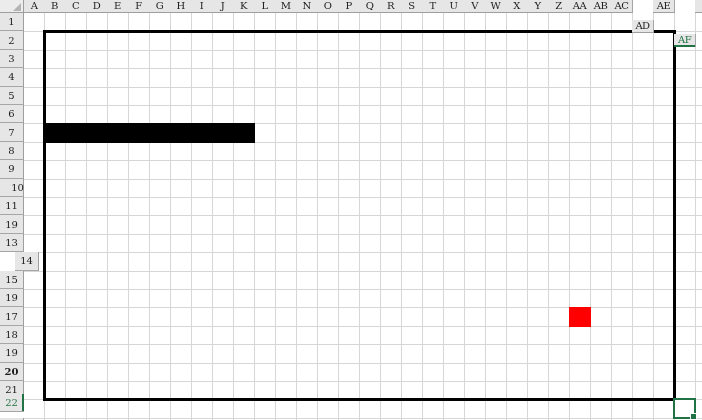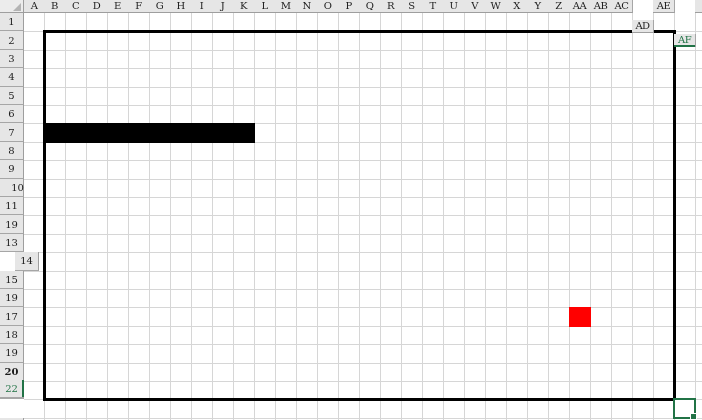--- a/index.html
+++ b/index.html
@@ -94,21 +94,21 @@
       <div class="row-header" style="top: 215.4px; height: 18.4px;">19</div>
       <div class="row-header" style="top: 233.8px; height: 18.4px;">13</div>
       <div class="row-header" style="top: 252.2px; height: 18.4px; margin-left: 15px;">14</div>
       <div class="row-header" style="top: 270.6px; height: 18.4px;">15</div>
       <div class="row-header" style="top: 289px; height: 18.4px;">19</div>
       <div class="row-header" style="top: 307.4px; height: 18.4px;">17</div>
       <div class="row-header" style="top: 325.8px; height: 18.4px;">18</div>
       <div class="row-header" style="top: 344.2px; height: 18.4px;">19</div>
       <div class="row-header" style="top: 362.6px; height: 18.4px; font-weight: bold;">20</div>
       <div class="row-header" style="top: 381px; height: 18.4px;">21</div>
-      <div class="row-header sel" style="top: 380px; height: 18.4px;">22</div>
+      <div class="row-header sel" style="top: 394px; height: 18.4px;">22</div>
       <div class="header-filler" style="left: 0px; top: 417.8px; width: 24px; height: 2.2px; border-right: 1px solid rgb(158, 158, 158);"></div>
     </div>
   <div id="grid-lines">
       <div class="gridline" style="left: 44px; top: 13px; width: 1px; height: 407px;"></div>
       <div class="gridline" style="left: 65px; top: 13px; width: 1px; height: 407px;"></div>
       <div class="gridline" style="left: 86px; top: 13px; width: 1px; height: 407px;"></div>
       <div class="gridline" style="left: 107px; top: 13px; width: 1px; height: 407px;"></div>
       <div class="gridline" style="left: 128px; top: 13px; width: 1px; height: 407px;"></div>
       <div class="gridline" style="left: 149px; top: 13px; width: 1px; height: 407px;"></div>
       <div class="gridline" style="left: 170px; top: 13px; width: 1px; height: 407px;"></div>

